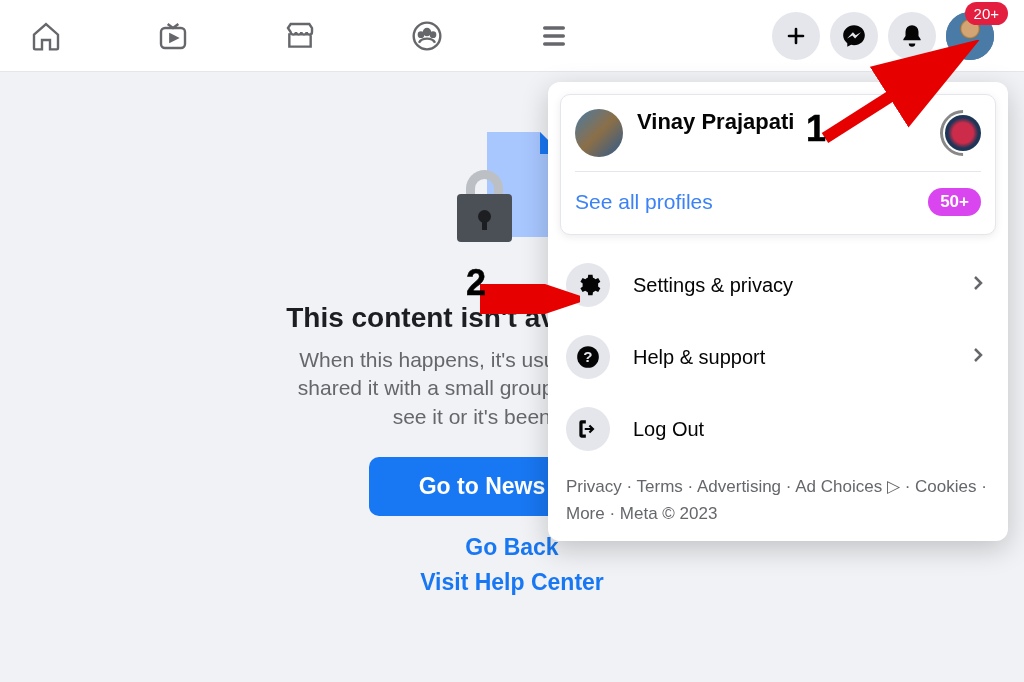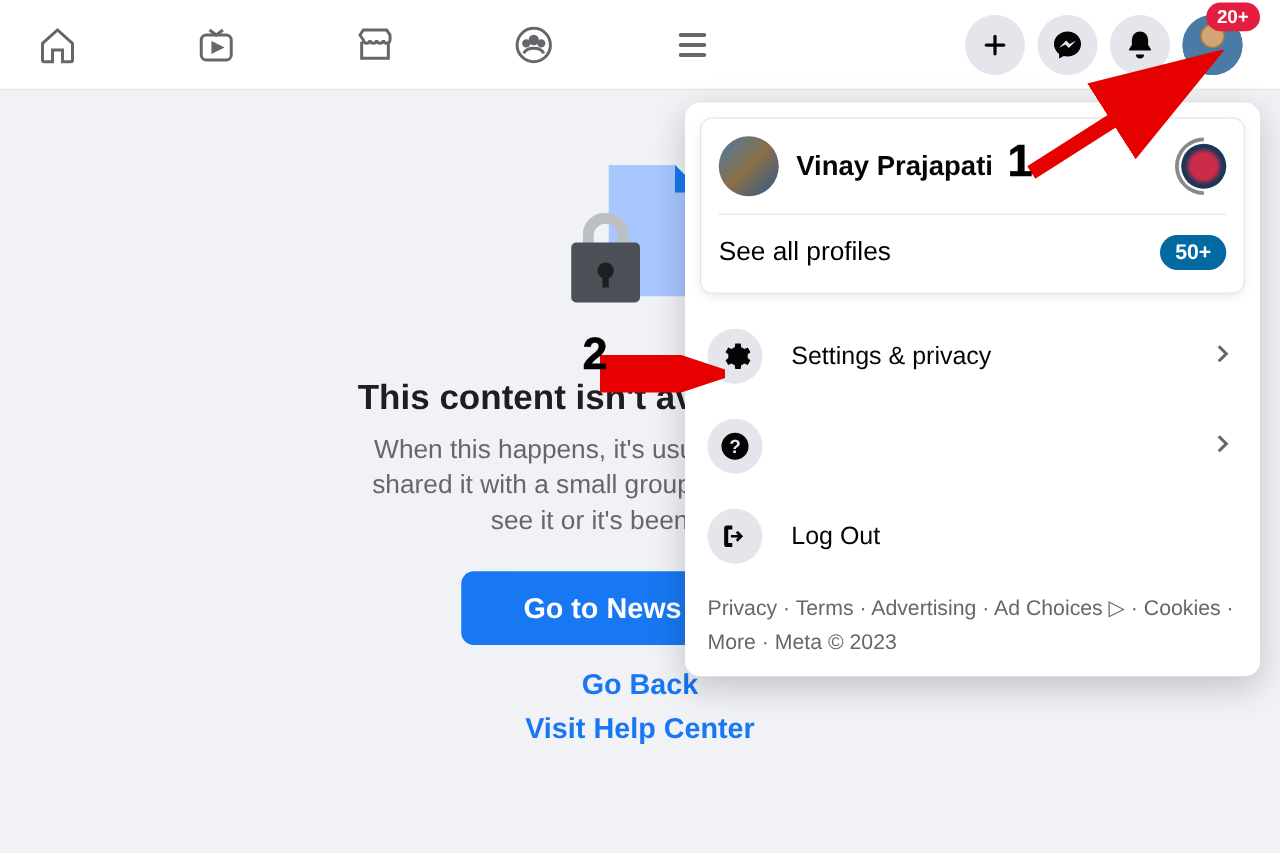--- a/index.html
+++ b/index.html
@@ -71,21 +71,21 @@
       border-radius: 50%;
       background: radial-gradient(circle at 50% 35%, #d4a574 20%, #8b6f47 25%, #4a7ba6 26%);
     }
     .badge {
       position: absolute;
       top: -10px;
       right: -14px;
       background: #e41e3f;
       color: #fff;
       font-size: 15px;
-      font-weight: 700;
+      font-weight: 400;
       padding: 3px 9px;
       border-radius: 14px;
       z-index: 10;
     }
     .main-content {
       padding: 60px 0 0 0;
       display: flex;
       flex-direction: column;
       align-items: center;
       position: relative;
@@ -217,21 +217,21 @@
     }
     .profile-row {
       display: flex;
       align-items: center;
       justify-content: space-between;
       padding-bottom: 14px;
       border-bottom: 1px solid #e4e6eb;
     }
     .profile-left {
       display: flex;
-      align-items: center;
+      align-items: flex-start;
       gap: 14px;
     }
     .profile-avatar {
       width: 48px;
       height: 48px;
       border-radius: 50%;
       background: linear-gradient(135deg, #4a7ba6, #8b6f47, #2d5a8e);
     }
     .profile-name {
       font-size: 22px;
@@ -255,27 +255,27 @@
       border-right-color: transparent;
       transform: rotate(45deg);
     }
     .see-all-row {
       display: flex;
       justify-content: space-between;
       align-items: center;
       padding-top: 16px;
     }
     .see-all {
-      color: #000000;
+      color: #3b82f6;
       font-size: 21px;
       font-weight: 500;
       cursor: pointer;
     }
     .pill-badge {
-      background: #0369a1;
+      background: #d946ef;
       color: #fff;
       font-size: 17px;
       font-weight: 700;
       padding: 4px 12px;
       border-radius: 16px;
     }
     .menu-item {
       display: flex;
       align-items: center;
       justify-content: space-between;
@@ -464,20 +464,21 @@
   </div>
 
   <div class="menu-item">
     <div class="menu-left">
       <div class="menu-icon-circle">
         <svg width="26" height="26" viewBox="0 0 24 24" fill="#050505">
             <circle cx="12" cy="12" r="10"></circle>
             <text x="12" y="17" text-anchor="middle" fill="#e4e6eb" font-size="14" font-weight="bold">?</text>
           </svg>
       </div>
+      <div class="menu-label">Help &amp; support</div>
     </div>
     <div class="chevron">
       <svg width="24" height="24" viewBox="0 0 24 24" fill="none" stroke="currentColor" stroke-width="2.5">
           <path d="M9 6l6 6-6 6"></path>
         </svg>
     </div>
   </div>
 
 
 

